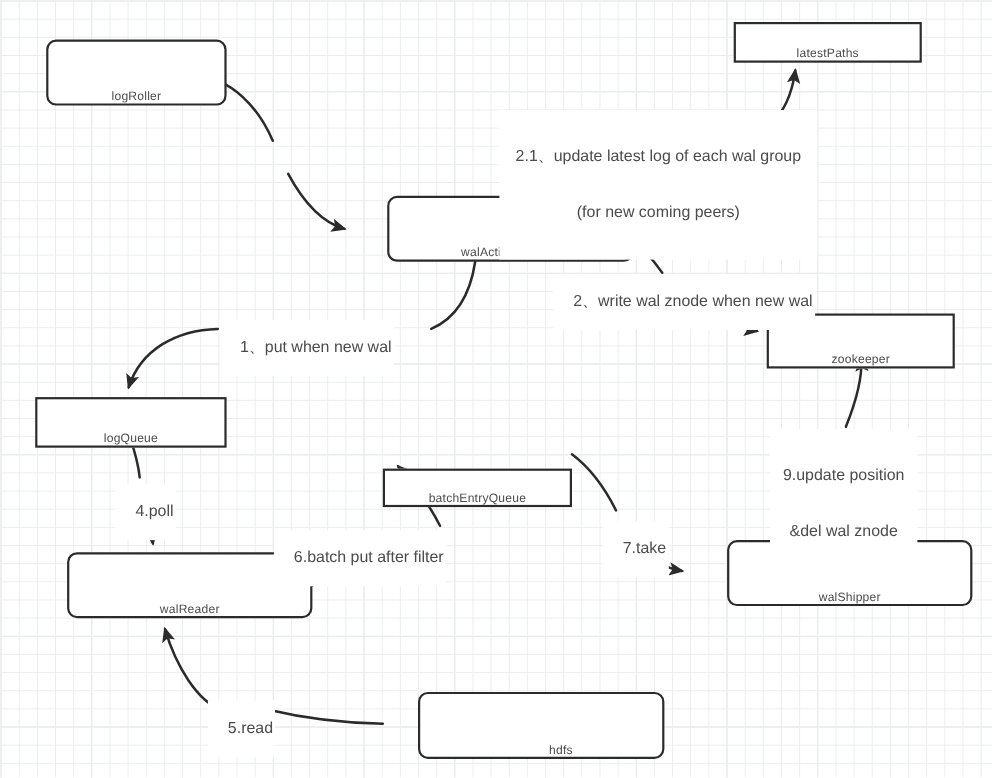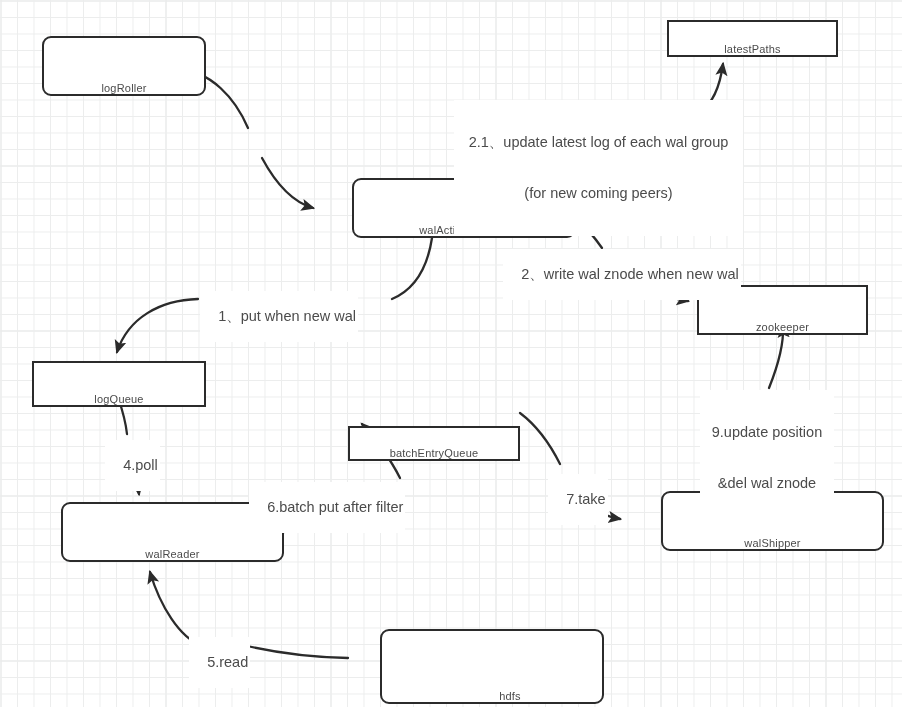--- a/index.html
+++ b/index.html
@@ -131,21 +131,21 @@
   </div>
 
   <div class="node round" style="left:29px; top:502px; width:223px; height:60px;">
     <span>walReader</span>
   </div>
 
   <div class="node round" style="left:629px; top:491px; width:223px; height:60px;">
     <span>walShipper</span>
   </div>
 
-  <div class="node round" style="left:348px; top:629px; width:224px; height:75px;padding-left:36px;">
+  <div class="node round" style="left:348px; top:629px; width:224px; height:61px;padding-left:36px;">
     <span>hdfs</span>
   </div>
 
 
   <div class="edge-label" style="left:503px; top:249px;">
     <span>2、write wal znode when new wal</span>
   </div>
 
   <div class="edge-label" style="left:454px; top:100px; width:285px; text-align:center;">
     <div>2.1、update latest log of each wal group</div>

